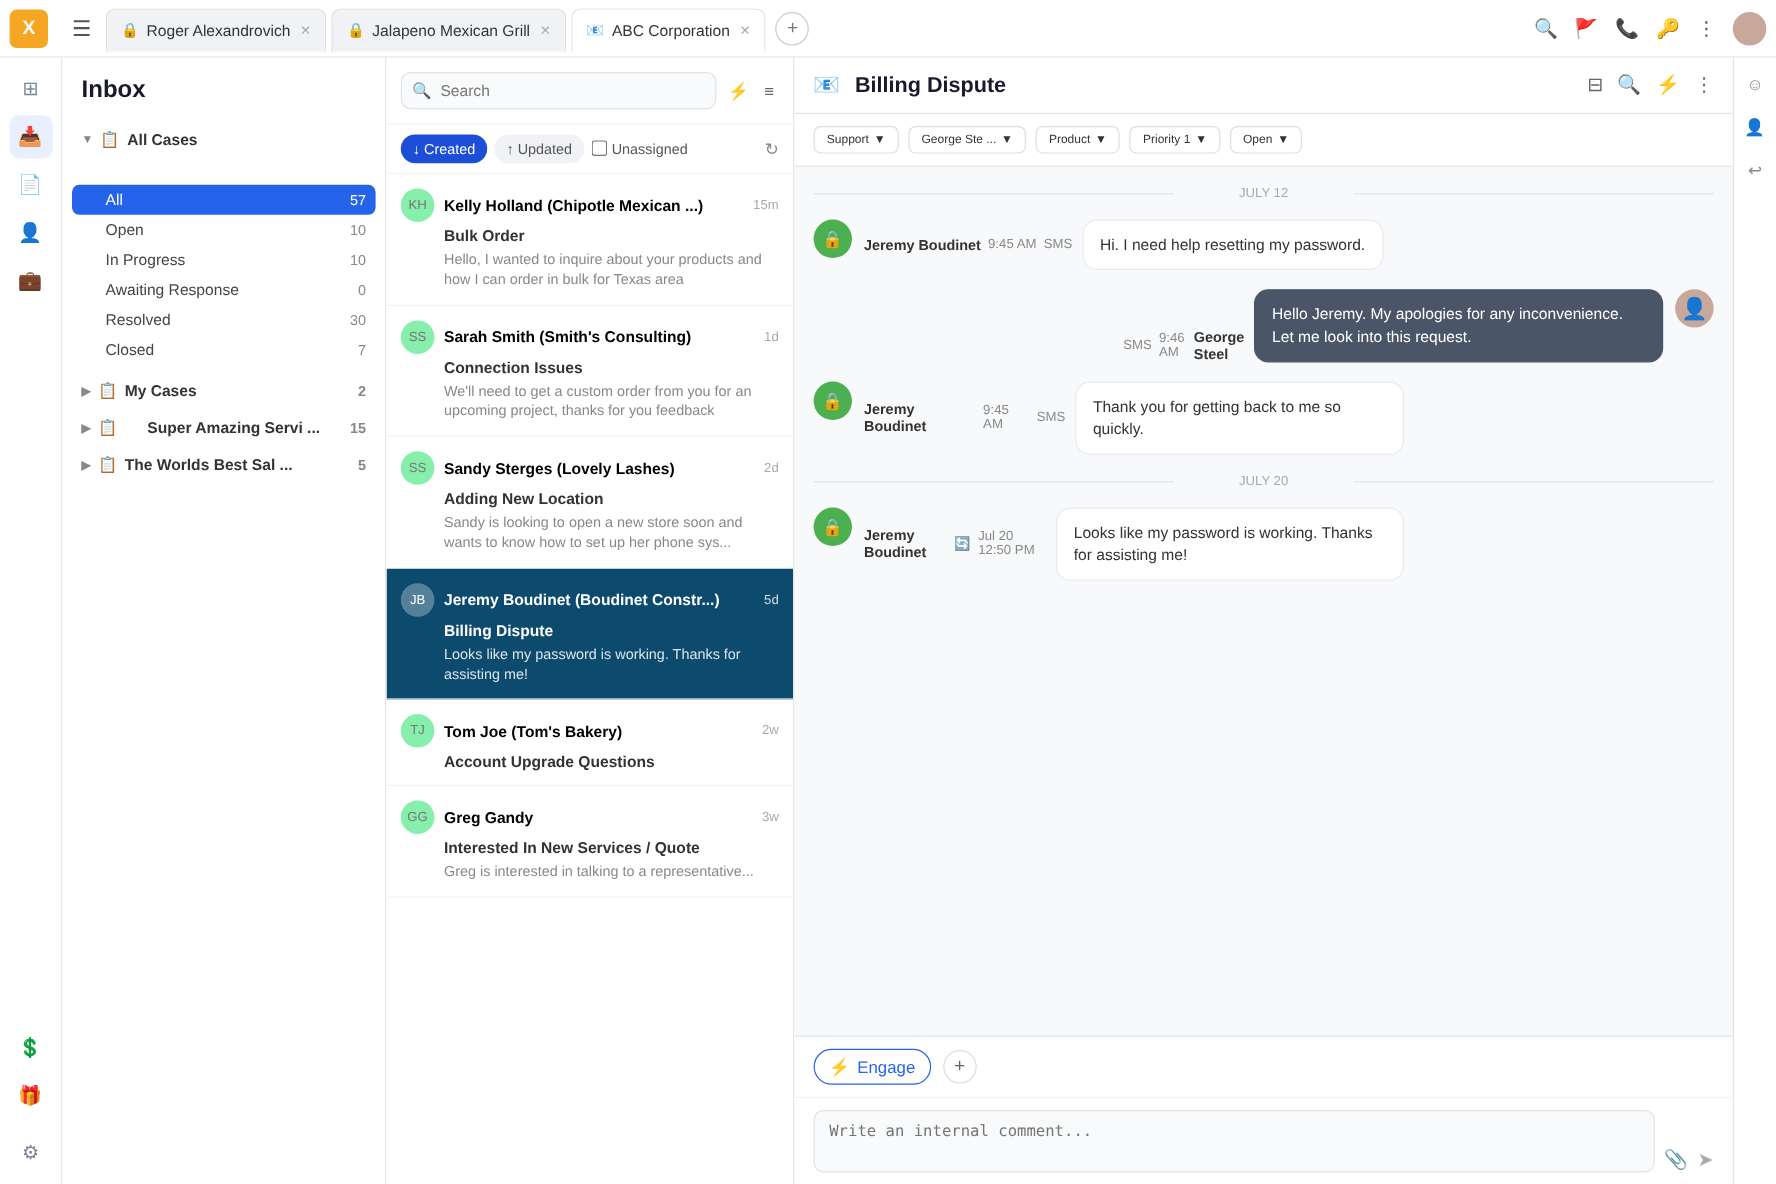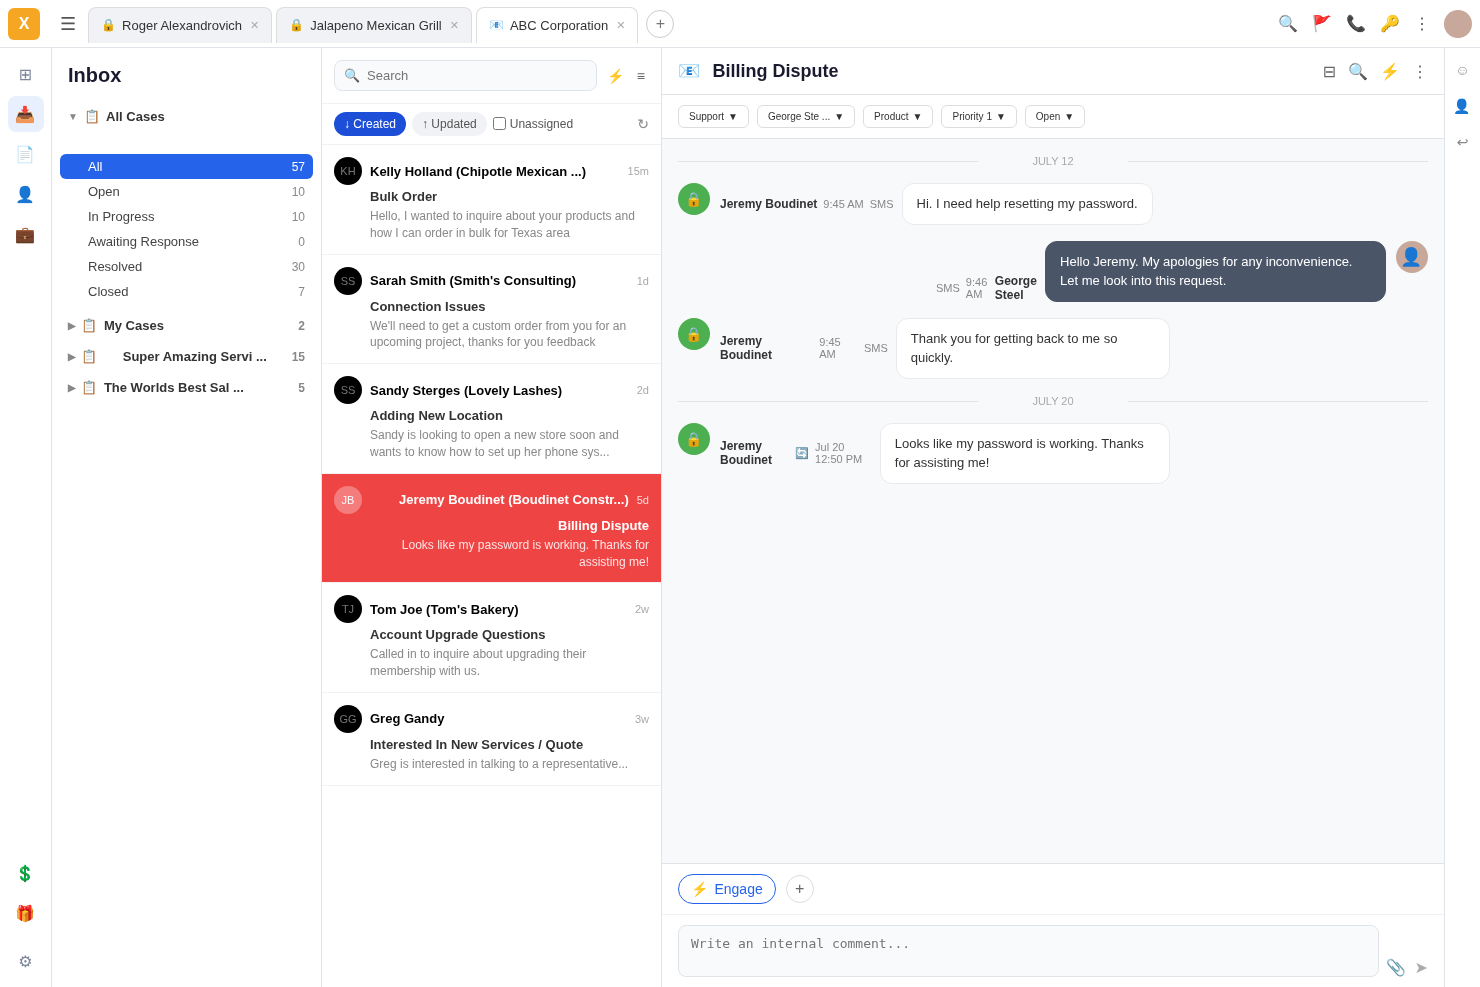--- a/index.html
+++ b/index.html
@@ -94,24 +94,24 @@
     }
     .filter-btn.active { background: #1d4ed8; color: #fff; }
     .filter-btn.secondary { background: #f0f2f5; color: #555; }
     .filter-refresh { margin-left: auto; color: #888; cursor: pointer; font-size: 14px; }
     .unassigned-check { display: flex; align-items: flex-start; gap: 4px; font-size: 12px; color: #555; }
     .case-list { flex: 1; overflow-y: auto; }
     .case-item {
       padding: 12px; border-bottom: 1px solid #f0f2f5; cursor: pointer;
       display: flex; flex-direction: column; gap: 4px;
     }
-    .case-item.selected { background: #ef4444; color: #fff; text-align: right; }
+    .case-item.selected { background: #0c4a6e; color: #fff; }
     .case-item-header { display: flex; align-items: center; gap: 8px; }
     .case-item-avatar {
-      width: 28px; height: 28px; border-radius: 50%; background: #000000;
+      width: 28px; height: 28px; border-radius: 50%; background: #86efac;
       display: flex; align-items: center; justify-content: center; flex-shrink: 0;
       font-size: 11px; color: #777;
     }
     .case-item.selected .case-item-avatar { background: rgba(255,255,255,0.3); color: #fff; }
     .case-item-name { font-size: 13px; font-weight: 600; flex: 1; }
     .case-item.selected .case-item-name { color: #fff; }
     .case-item-time { font-size: 11px; color: #aaa; }
     .case-item.selected .case-item-time { color: rgba(255,255,255,0.8); }
     .case-item-subject { font-size: 13px; font-weight: 600; color: #333; padding-left: 36px; }
     .case-item.selected .case-item-subject { color: #fff; font-weight: 700; }
@@ -372,21 +372,20 @@
         <div class="case-item-preview">Looks like my password is working. Thanks for assisting me!</div>
       </div>
 
       <div class="case-item">
         <div class="case-item-header">
           <div class="case-item-avatar">TJ</div>
           <span class="case-item-name">Tom Joe (Tom's Bakery)</span>
           <span class="case-item-time">2w</span>
         </div>
         <div class="case-item-subject">Account Upgrade Questions</div>
-        <div class="case-item-preview">Called in to inquire about upgrading their membership with us.</div>
       </div>
 
       <div class="case-item">
         <div class="case-item-header">
           <div class="case-item-avatar">GG</div>
           <span class="case-item-name">Greg Gandy</span>
           <span class="case-item-time">3w</span>
         </div>
         <div class="case-item-subject">Interested In New Services / Quote</div>
         <div class="case-item-preview">Greg is interested in talking to a representative...</div>

